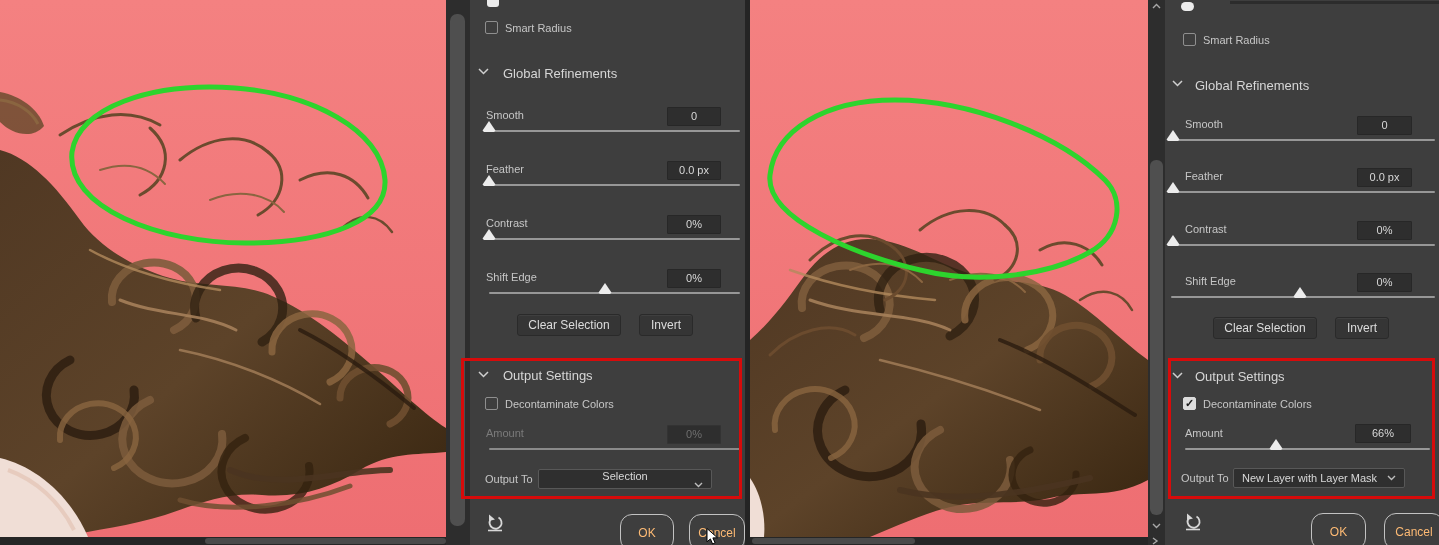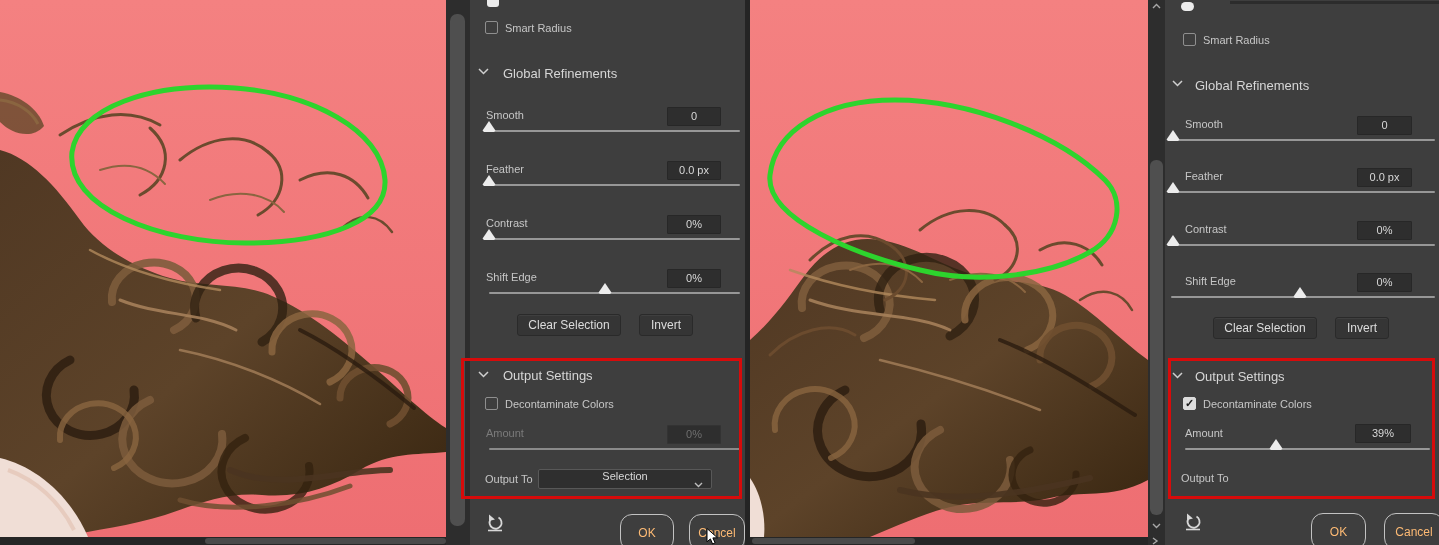--- a/index.html
+++ b/index.html
@@ -292,25 +292,31 @@
       <polyline points="1,1 5.5,5.5 10,1" stroke="#cfcfcf" stroke-width="1.5" fill="none"></polyline>
     </svg>
   <div class="hdr" style="left:30px;top:369px;">Output Settings</div>
 
   <div class="checkbox checked" style="left:18px;top:397px;">
       <span>✓</span>
     </div>
   <div class="lbl" style="left:38px;top:398px;">Decontaminate Colors</div>
 
   <div class="lbl" style="left:20px;top:427px;">Amount</div>
-  <div class="valbox" style="left:190px;top:424px;width:54px;">39%</div>
+  <div class="valbox" style="left:190px;top:424px;width:54px;">66%</div>
   <div class="track" style="left:20px;top:448px;width:245px;"></div>
   <div class="tri" style="left:104px;top:439px;"></div>
 
   <div class="lbl" style="left:16px;top:472px;">Output To</div>
+  <div class="dropdown" style="left:68px;top:468px;width:172px;">
+    <span>New Layer with Layer Mask</span>
+    <svg class="dd-chev" width="9" height="6">
+        <polyline points="1,1 4.5,4.5 8,1" stroke="#bdbdbd" stroke-width="1.4" fill="none"></polyline>
+      </svg>
+  </div>
 
   <svg class="abs" style="left:18px;top:512px;" width="20" height="20">
     <path d="M13.5,4.5 A6,6 0 1 1 5.5,6.5" stroke="#d8d8d8" stroke-width="1.8" fill="none"></path>
     <path d="M4,1.5 L4,8 L10,6.5 Z" fill="#d8d8d8"></path>
     <line x1="3" y1="17.5" x2="17" y2="17.5" stroke="#d8d8d8" stroke-width="1.6"></line>
   </svg>
   <div class="pill" style="left:146px;top:513px;width:55px;">OK</div>
   <div class="pill" style="left:219px;top:513px;width:60px;">Cancel</div>
 </div>
 

